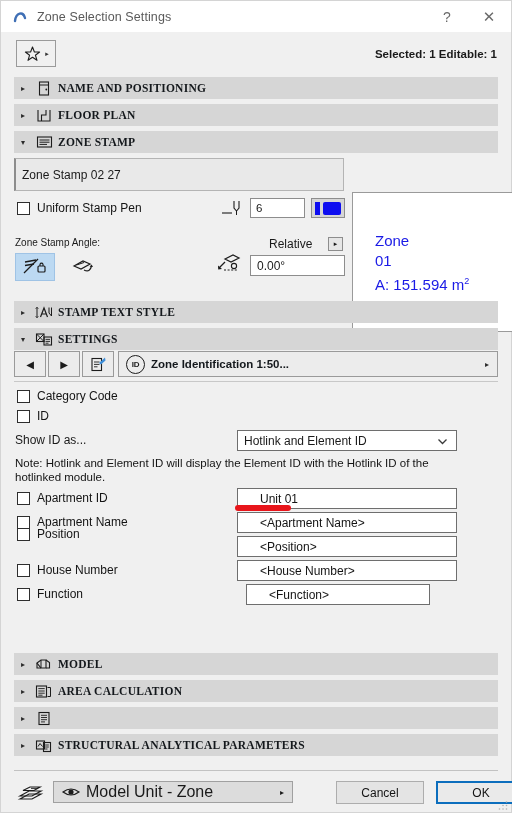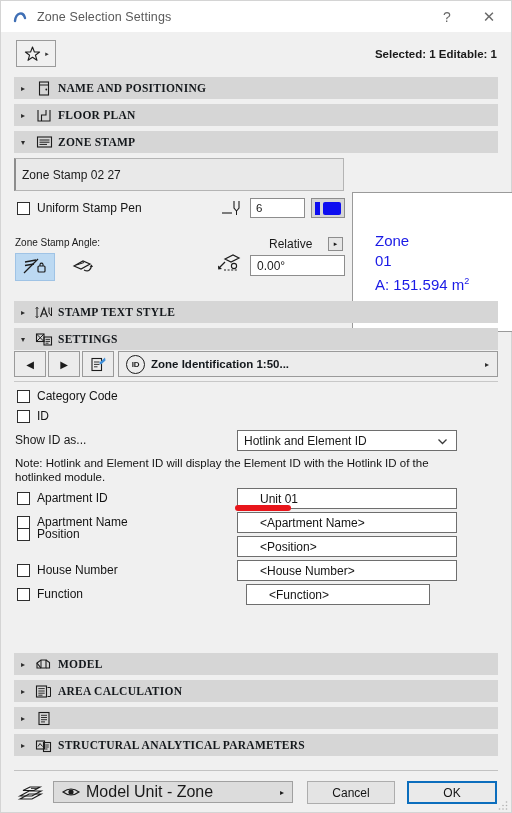--- a/index.html
+++ b/index.html
@@ -92,21 +92,21 @@
 
   
   .botsep{position:absolute;left:13px;top:769px;width:484px;height:1px;background:#c2c2c2;}
   .stackicon{position:absolute;left:16px;top:782px;width:28px;height:20px;}
   .unitcombo{position:absolute;left:52px;top:780px;width:240px;height:22px;background:#dcdcdc;border:1px solid #a0a0a0;box-sizing:border-box;
      display:flex;align-items:center;}
   .unitcombo .eye{width:22px;display:flex;align-items:center;justify-content:center;margin-left:6px;}
   .unitcombo .utxt{margin-left:4px;font-size:16px;}
   .unitcombo .ucar{position:absolute;right:8px;font-size:8px;}
   .btn{position:absolute;top:780px;height:23px;background:#e4e4e4;border:1px solid #adadad;box-sizing:border-box;
-     display:flex;align-items:center;justify-content:center;font-size:12px;color:#141414;}
+     display:flex;align-items:center;justify-content:center;font-size:12px;color:#141414;margin-left:29px;}
   .btn.cancel{left:306px;width:88px;}
   .btn.ok{left:406px;width:90px;border:2px solid #0c6ebd;background:#eaeaea;}
   .grip{position:absolute;right:3px;bottom:3px;width:10px;height:10px;}
 </style>
 </head>
 <body>
 
 <div class="win">
 
   <div class="titlebar">

